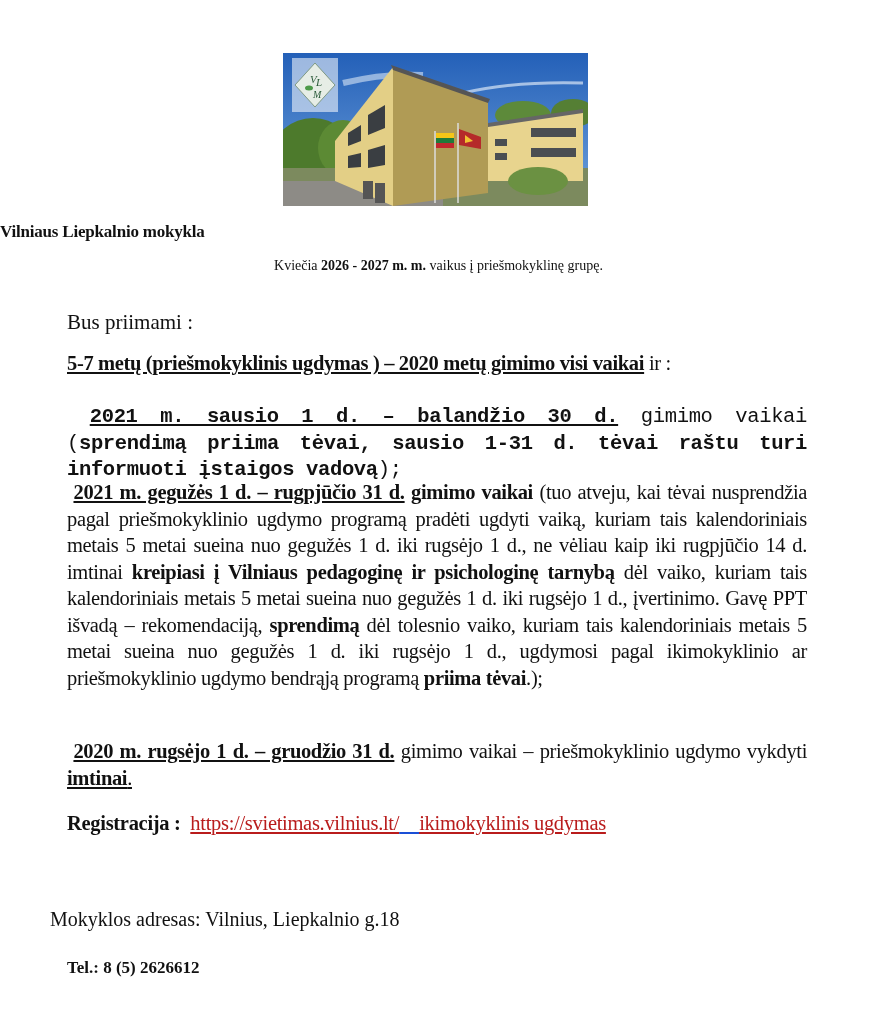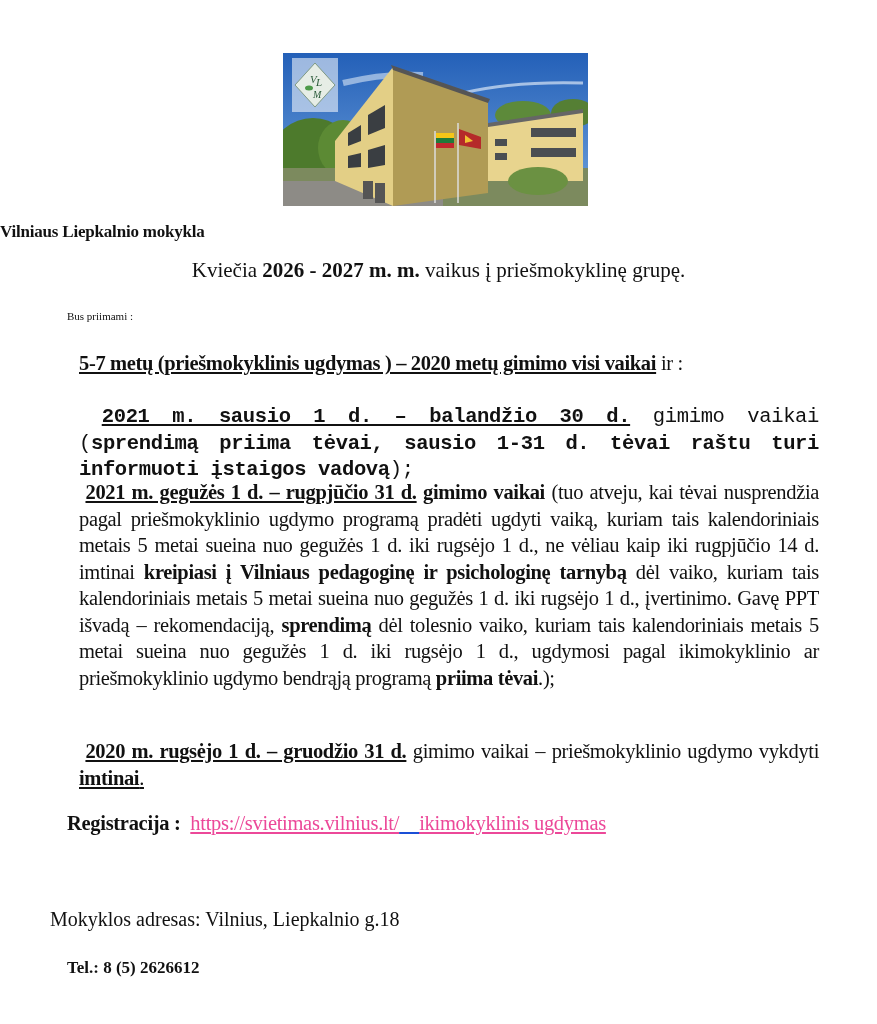--- a/index.html
+++ b/index.html
@@ -11,39 +11,39 @@
     position: absolute; left: 283px; top: 53px; width: 305px; height: 153px;
     overflow: hidden; background: linear-gradient(180deg, #2f6fc4 0%, #4f8fd8 45%, #8fb6e0 60%, #6b8f4a 75%, #7b7b6a 100%);
   }
   .photo svg { display: block; }
   .title {
     position: absolute; left: 0; width: 877px; top: 222px; text-align: left;
     font-size: 17px; font-weight: bold; letter-spacing: -0.2px;
   }
   .invite {
     position: absolute; left: 0; width: 877px; top: 258px; text-align: center;
-    font-size: 21px;
+    font-size: 14px;
   }
   .accept {
-    position: absolute; left: 67px; top: 310px; font-size: 11px;
+    position: absolute; left: 67px; top: 310px; font-size: 21px;
   }
   .p {
     position: absolute; left: 67px; width: 740px; font-size: 20.5px; line-height: 26.5px;
-    text-align: justify; letter-spacing: -0.35px; margin-left: 12px;
+    text-align: justify; letter-spacing: -0.35px;
   }
   .p1 { top: 350px; }
   .p2 { top: 404px; font-family: Liberation Mono, monospace; }
   .p3 { top: 479px; }
   .p4 { top: 738px; }
   .reg { position: absolute; left: 67px; top: 812px; font-size: 20.5px; letter-spacing: -0.3px; }
   .addr { position: absolute; left: 50px; top: 908px; font-size: 20px; }
   .tel { position: absolute; left: 67px; top: 958px; font-size: 17px; font-weight: bold; }
   b { font-weight: bold; }
   u, .u { text-decoration: underline; }
-  a.link { color: #ec4899; text-decoration: underline; }
+  a.link { color: #b91c1c; text-decoration: underline; }
   .gap { display: inline-block; width: 20px; text-decoration: underline; color: #1a4fd6; }
 </style>
 </head>
 <body>
 
 <div class="photo">
   <svg width="305" height="153" viewBox="0 0 305 153" xmlns="http://www.w3.org/2000/svg">
     <defs>
       <linearGradient id="sky" x1="0" y1="0" x2="0" y2="1">
         <stop offset="0" stop-color="#2460b8"></stop>

